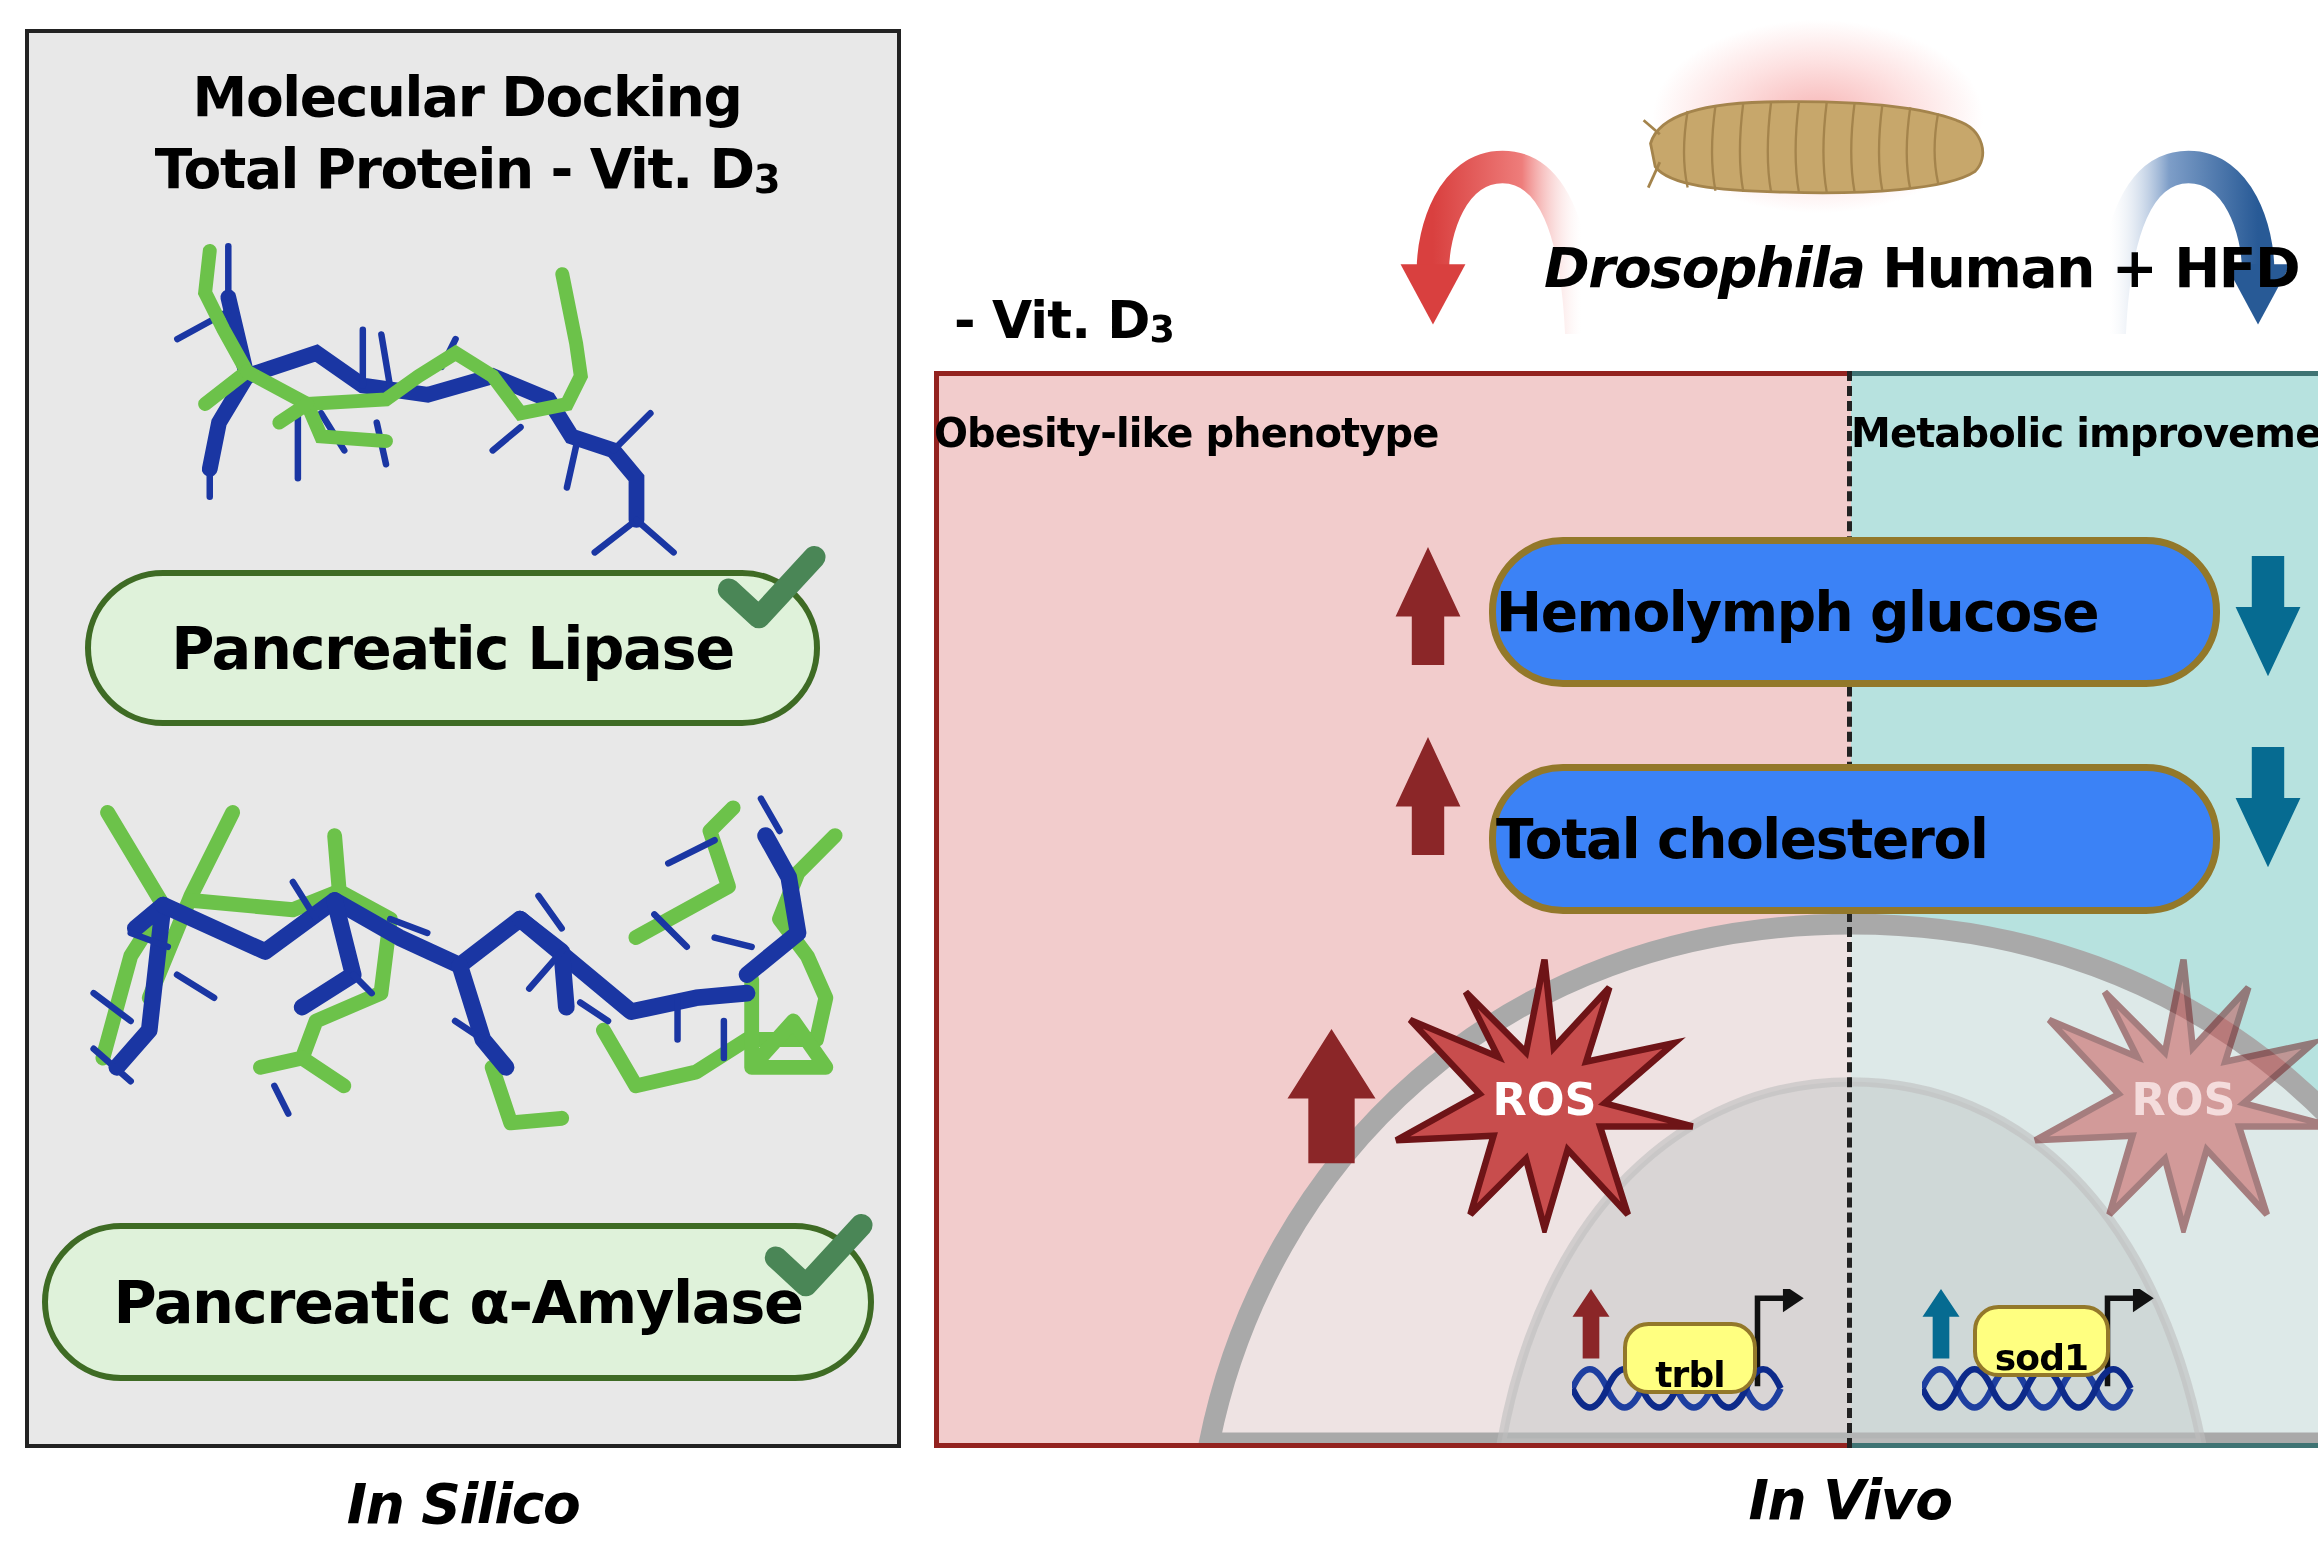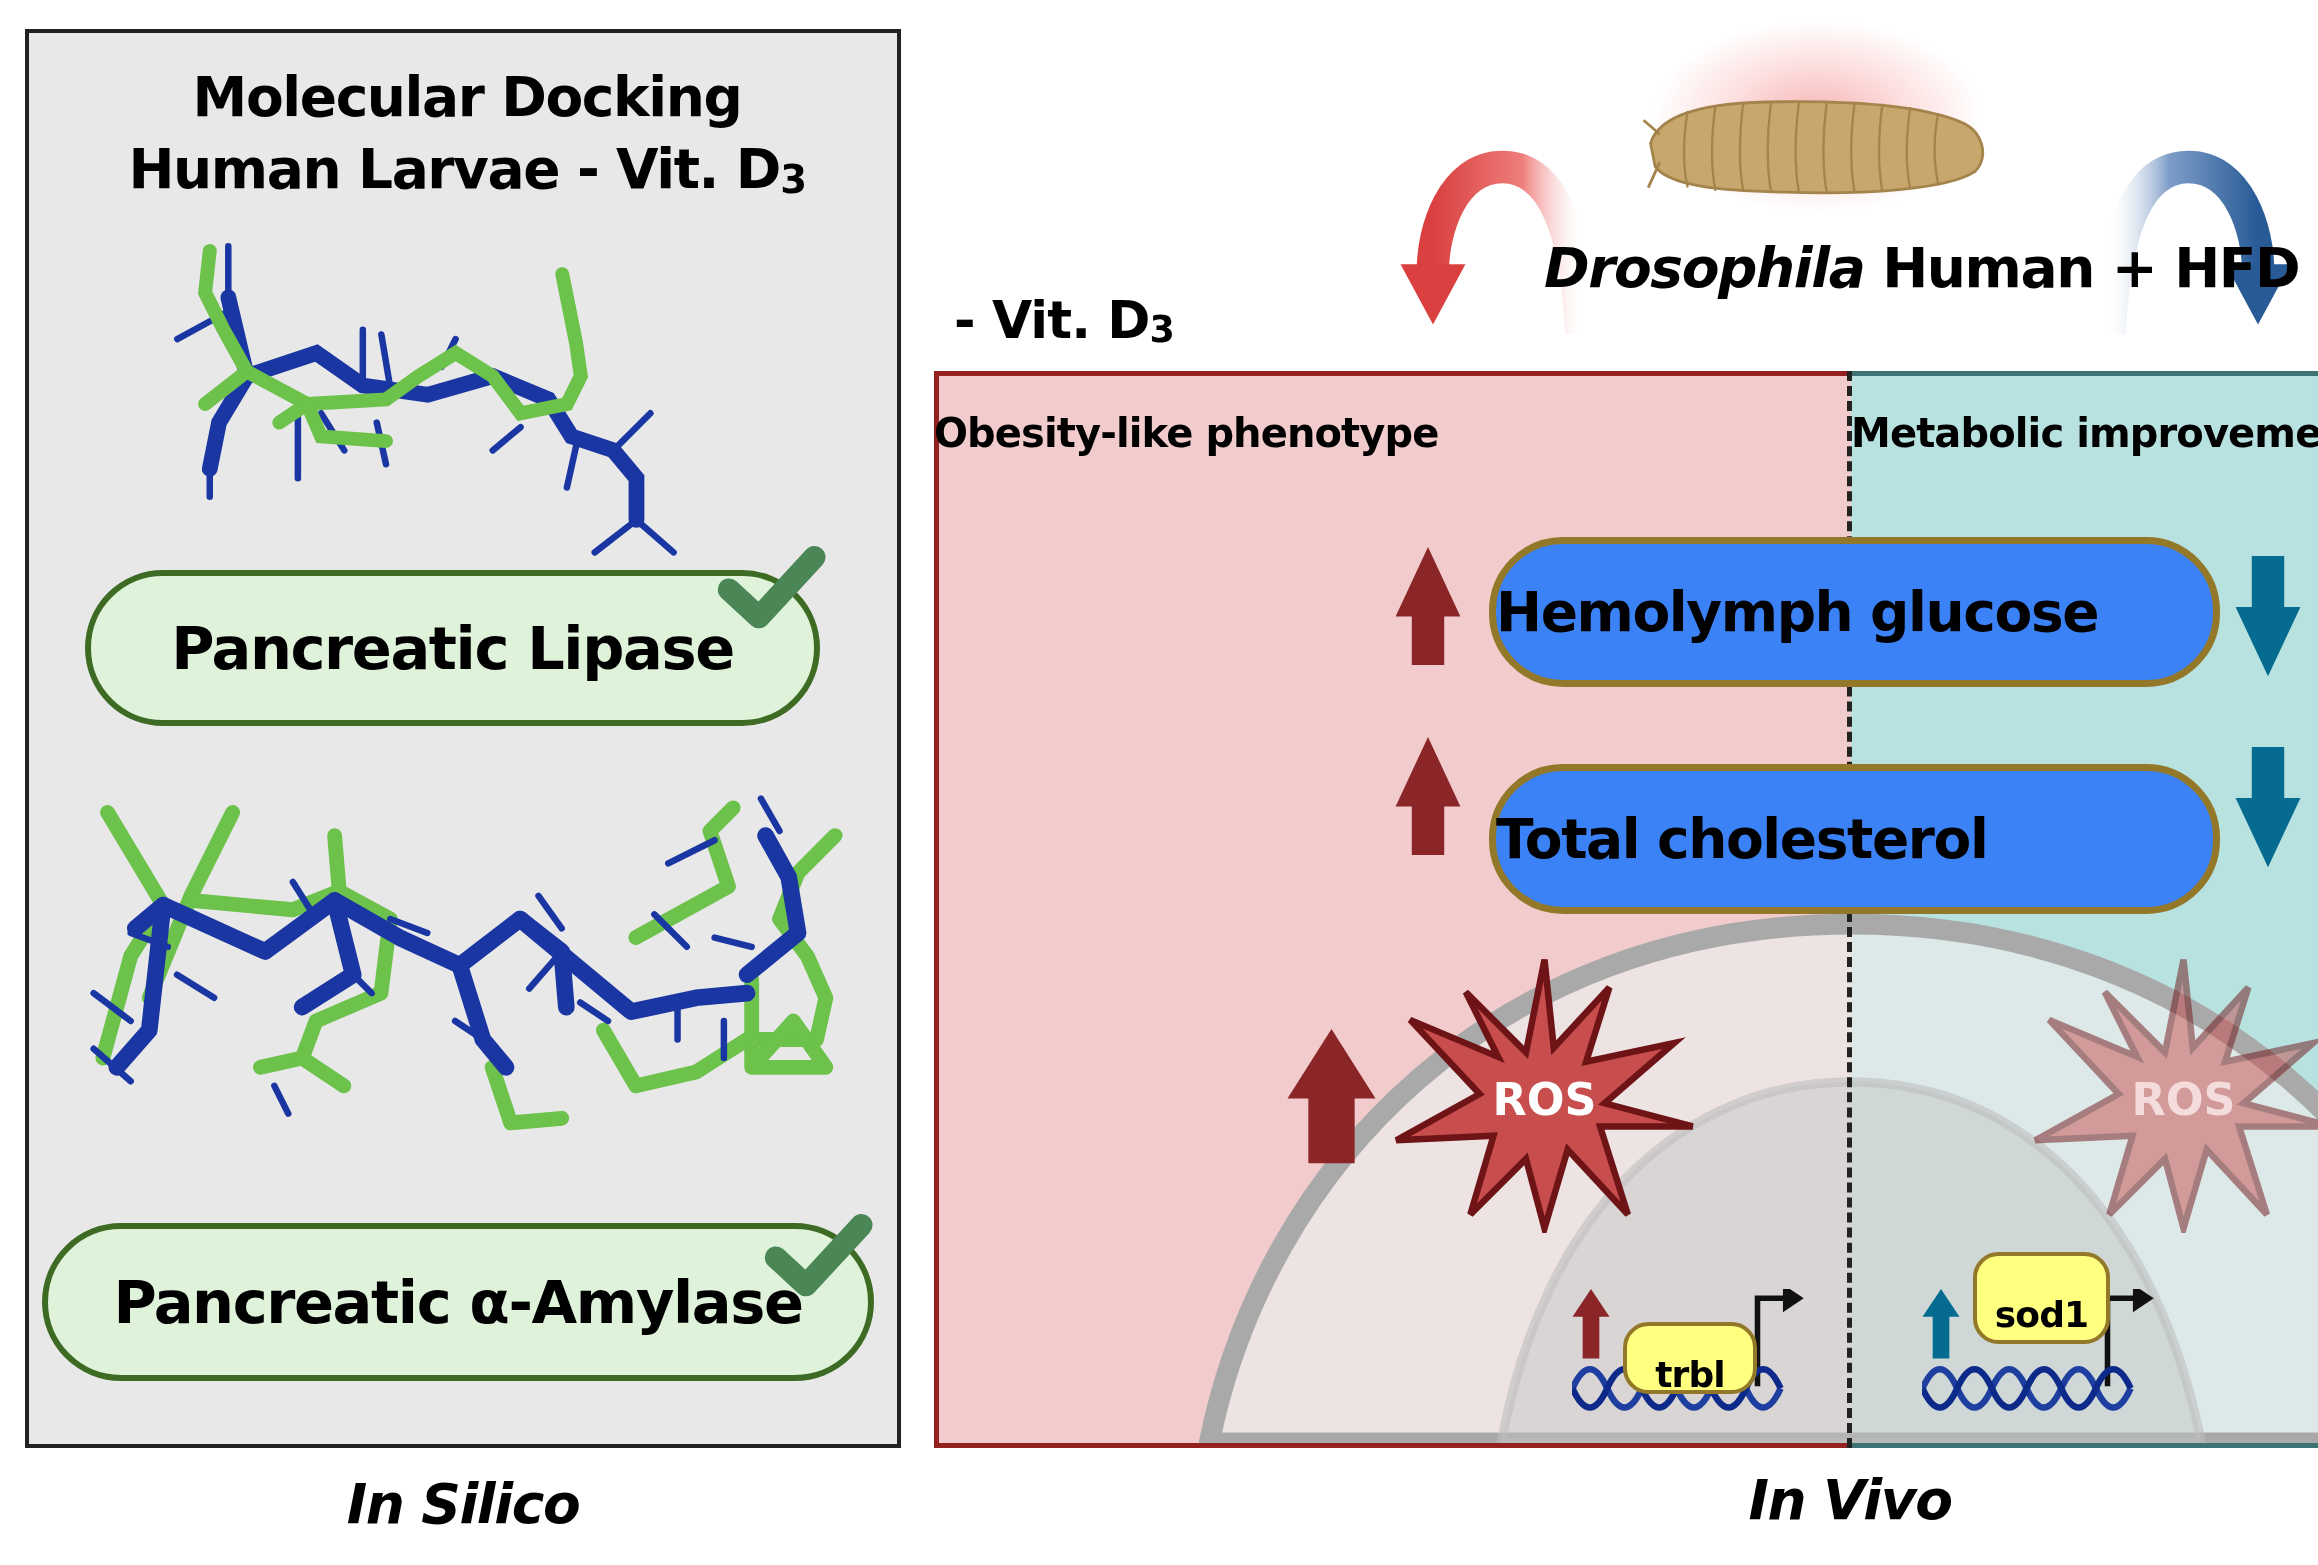--- a/index.html
+++ b/index.html
@@ -32,21 +32,21 @@
   .caption { font-size: 55px; font-style: italic; letter-spacing: -1.4px; }
   .gene-pill { background: #ffff80; border: 4.6px solid #93782a; border-radius: 25.5px; box-sizing: border-box;
                display: flex; align-items: center; justify-content: center; }
   .gene-pill span { font-size: 36px; letter-spacing: -0.9px; margin-top: 32px; }
 </style>
 </head>
 <body>
 
 <div id="silico-panel" class="abs">
   <div class="abs txt panel-title" style="top:32px;">Molecular Docking</div>
-  <div class="abs txt panel-title" style="top:104px;"><span>Human Larvae - Vit. D</span><sub class="d3">3</sub></div>
+  <div class="abs txt panel-title" style="top:104px;"><span>Total Protein - Vit. D</span><sub class="d3">3</sub></div>
 
   <svg class="abs" style="left:139px; top:204px;" width="603" height="334" viewBox="0 0 1300 720">
     <g stroke-linecap="round" fill="none">
       <g stroke="#1a36a3" stroke-width="34">
         <polyline points="130,130 170,300 110,400 90,500"></polyline>
         <polyline points="170,300 320,250 420,320 560,340 700,300 820,350 870,430 960,460 1010,520 1010,610"></polyline>
       </g>
       <g stroke="#1a36a3" stroke-width="14">
         <line x1="130" y1="130" x2="130" y2="20"></line>
           <line x1="130" y1="160" x2="20" y2="220"></line>
@@ -243,18 +243,18 @@
 
 <svg class="abs" style="left:1922px; top:1289px;" width="260" height="148" viewBox="0 0 560 320">
   <polygon points="40,0 80,60 58,60 58,150 22,150 22,60 0,60" fill="#066b91"></polygon>
   <polyline points="400,210 400,20 460,20" fill="none" stroke="#111" stroke-width="12"></polyline>
   <polygon points="455,-10 500,20 455,50" fill="#111"></polygon>
   <g fill="none" stroke-width="14">
     <path d="M0,215 C25,160 50,160 75,215 S125,270 150,215 S200,160 225,215 S275,270 300,215 S350,160 375,215 S425,270 450,215" stroke="#1e3fa0"></path>
     <path d="M0,215 C25,270 50,270 75,215 S125,160 150,215 S200,270 225,215 S275,160 300,215 S350,270 375,215 S425,160 450,215" stroke="#0d2a8a"></path>
   </g>
 </svg>
-<div class="abs gene-pill" style="left:1973px; top:1252px; width:137px; height:92px;">
+<div class="abs gene-pill" style="left:1973px; top:1305px; width:137px; height:72px;">
   <span class="txt">sod1</span>
 </div>
 
 <div class="abs txt caption" style="left:934px; width:1832px; top:1468px; text-align:center;">In Vivo</div>
 
 
 </body></html>

